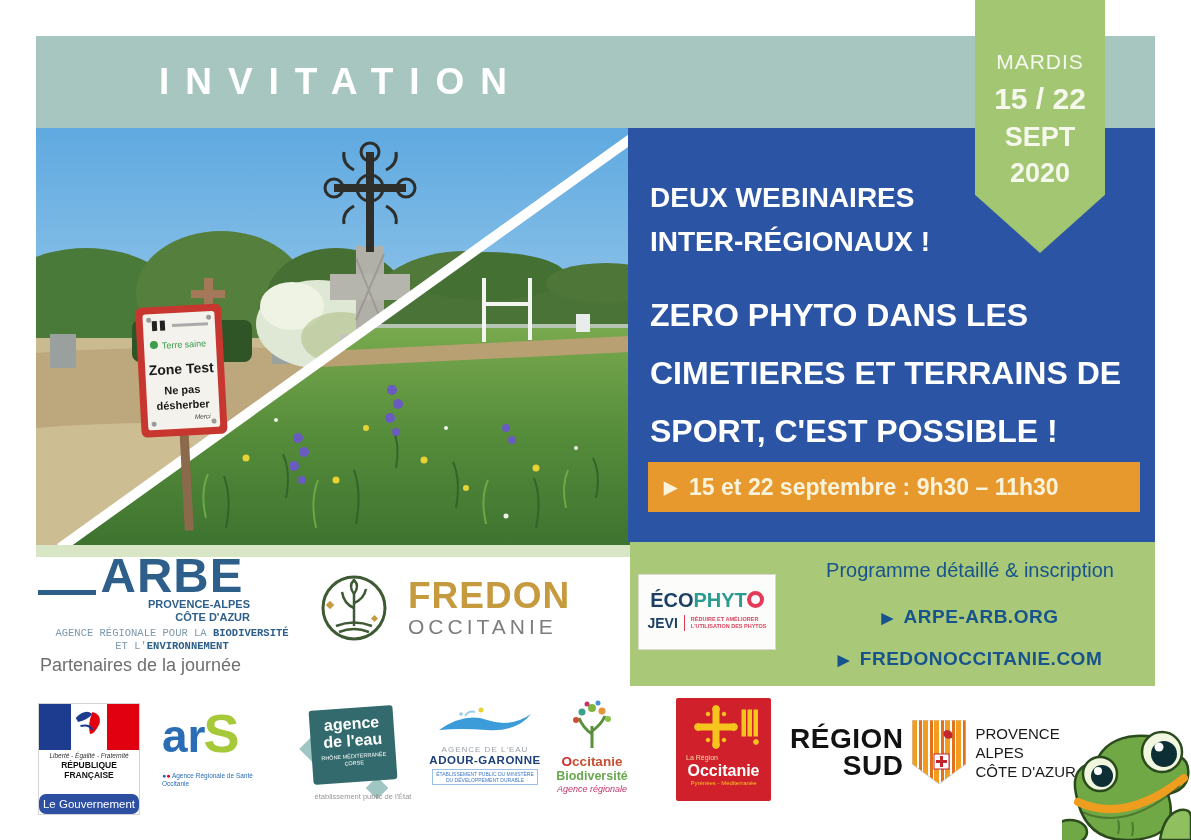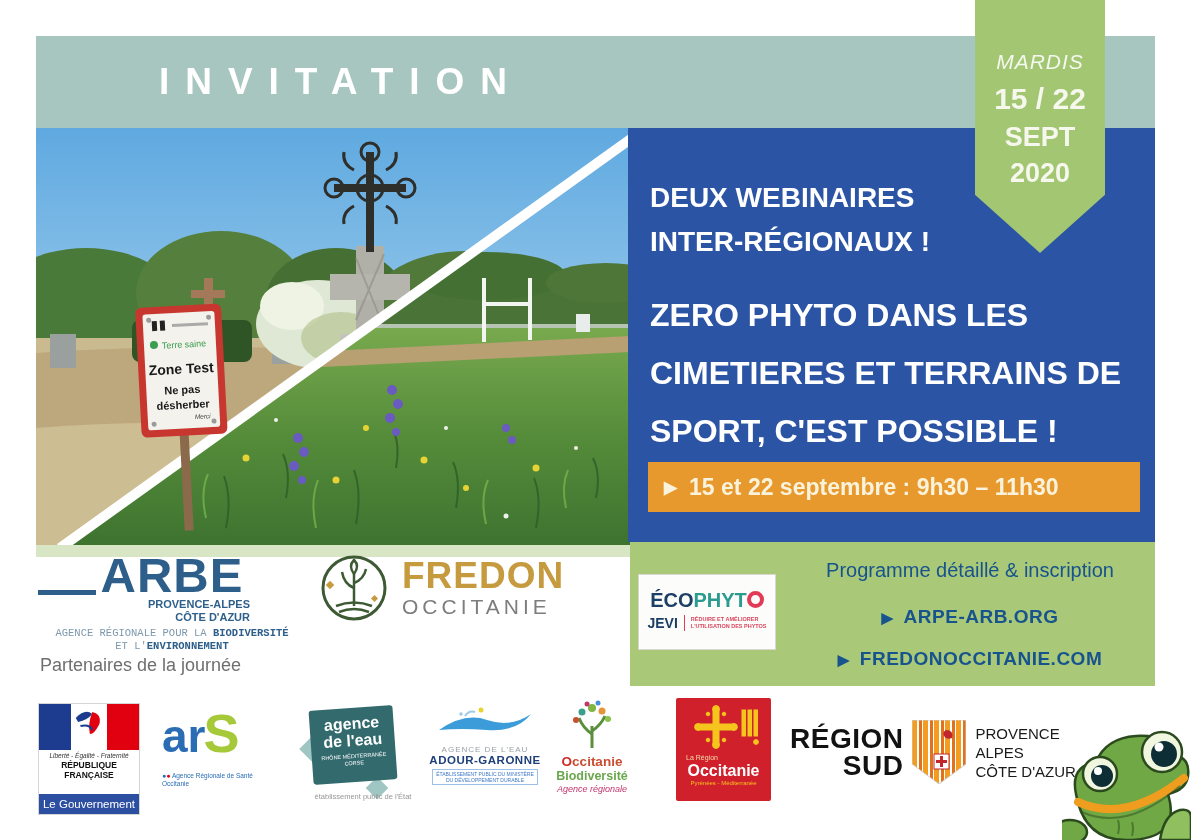--- a/index.html
+++ b/index.html
@@ -8,21 +8,21 @@
   .abs{position:absolute;}
 
   
   .banner{left:36px;top:36px;width:1119px;height:92px;background:#a8c6c0;}
   .banner-title{left:36px;top:36px;width:594px;height:92px;line-height:92px;text-align:center;
     color:#ffffff;font-size:37px;font-weight:bold;letter-spacing:16px;padding-left:16px;box-sizing:border-box;}
 
   
   .ribbon{left:975px;top:0;width:130px;height:253px;background:#a3c672;z-index:6;
     clip-path:polygon(0 0,100% 0,100% 77%,50% 100%,0 77%);text-align:center;box-sizing:border-box;padding-top:50px;}
-  .ribbon .wd{font-size:21px;letter-spacing:1px;color:rgba(255,255,255,.88);margin-bottom:8px;font-style:italic;}
+  .ribbon .wd{font-size:21px;letter-spacing:1px;color:rgba(255,255,255,.88);margin-bottom:8px;}
   .ribbon .dd{font-size:30px;font-weight:bold;color:#f6f8ee;margin-bottom:6px;}
   .ribbon .mm,.ribbon .yy{font-size:27px;font-weight:bold;color:#f6f8ee;margin-bottom:5px;}
 
   
   .photo{left:36px;top:128px;width:594px;height:417px;}
   .photo svg{display:block;}
   .pale-strip{left:36px;top:545px;width:594px;height:12px;background:#d9e6c6;}
 
   
   .blue-panel{left:628px;top:128px;width:527px;height:414px;background:#2b54a4;z-index:2;}
@@ -52,34 +52,34 @@
 
   
   .arbe{left:52px;top:552px;width:240px;text-align:center;}
   .arbe-name{font-size:49px;font-weight:bold;color:#2d5f8a;line-height:46px;letter-spacing:1px;position:relative;}
   .arbe-bar{position:absolute;left:-14px;top:38px;width:58px;height:5px;background:#2d5f8a;}
   .arbe-sub{text-align:right;padding-right:42px;font-size:11px;font-weight:bold;color:#2d5f8a;line-height:13px;}
   .arbe-desc{font-size:10.5px;line-height:13px;color:#7d98ad;margin-top:3px;font-family:Liberation Mono, monospace;}
   .arbe-desc b{color:#2d5f8a;}
 
   
-  .fredon{left:318px;top:552px;display:flex;align-items:center;gap:12px;}
+  .fredon{left:318px;top:572px;display:flex;align-items:center;gap:18px;}
   .fredon-texts .name{font-size:37px;font-weight:bold;color:#c69b3f;letter-spacing:1px;line-height:38px;}
   .fredon-texts .sub{font-size:21px;color:#7d7d7d;letter-spacing:4px;line-height:24px;}
 
   .partners-head{left:40px;top:655px;font-size:18px;color:#6f6f6f;}
 
   
   .gouv{left:38px;top:703px;width:102px;border:1px solid #d5d5d5;background:#fff;text-align:center;box-sizing:border-box;}
   .gouv-flag{height:46px;display:flex;}
   .gouv-flag .b{flex:1;background:#1d3c8f;} .gouv-flag .r{flex:1;background:#e1000f;}
   .gouv-flag .w{flex:1.1;background:#fff;position:relative;}
   .gouv-motto{font-size:6.5px;font-style:italic;color:#333;margin:2px 0 1px;}
   .gouv-name{font-size:8.5px;font-weight:bold;color:#111;margin-bottom:14px;}
-  .gouv-bar{background:#2d4fa2;color:#fff;font-size:11.5px;line-height:20px;}
+  .gouv-bar{background:#2d4fa2;color:#fff;font-size:11.5px;line-height:20px;border-radius:7px;}
 
   .ars{left:162px;top:708px;width:112px;}
   .ars-big{line-height:50px;}
   .ars-big .ar{font-size:46px;font-weight:bold;color:#2a6db5;}
   .ars-big .s{font-size:54px;font-weight:bold;color:#a6c93a;margin-left:-2px;}
   .ars-small{font-size:6.5px;color:#2a6db5;line-height:8px;}
   .ars-small .dotb{color:#2a6db5;font-size:7px;} .ars-small .dotr{color:#e1000f;font-size:7px;}
 
   .rmc{left:303px;top:706px;width:120px;}
   .rmc-acc1{position:absolute;left:0px;top:34px;width:18px;height:18px;background:#9fc6c2;transform:rotate(45deg);}

